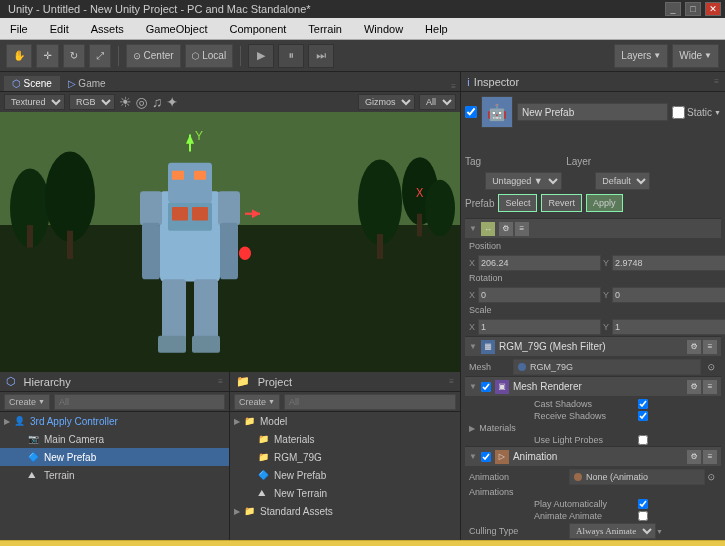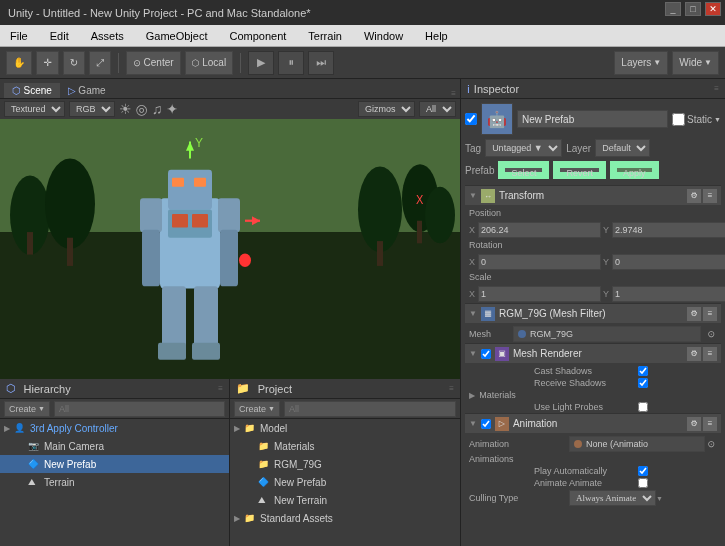--- a/index.html
+++ b/index.html
@@ -1,19 +1,19 @@
 <!DOCTYPE html>
 <html><head>
   <meta charset="utf-8">
   <style>
     * { margin: 0; padding: 0; box-sizing: border-box; }
     body { width: 725px; height: 546px; overflow: hidden; font-family: 'Arial', sans-serif; font-size: 11px; background: #3c3c3c; color: #ddd; }
 
     
-    #titlebar { background: #2d2d2d; height: 25px; display: flex; align-items: center; padding: 0 8px; color: #ccc; font-size: 11px; }
+    #titlebar { background: #2d2d2d; height: 18px; display: flex; align-items: center; padding: 0 8px; color: #ccc; font-size: 11px; }
     #titlebar-buttons { display: flex; gap: 4px; position: absolute; right: 4px; top: 2px; }
     .tb-btn { width: 16px; height: 14px; border: 1px solid #666; display: flex; align-items: center; justify-content: center; font-size: 9px; cursor: pointer; }
     .tb-btn.close { background: #c0392b; color: white; }
     .tb-btn.min { background: #555; }
     .tb-btn.max { background: #555; }
 
     
     #menubar { background: #e0e0e0; height: 22px; display: flex; align-items: center; padding: 0 4px; gap: 10px; color: #000; font-size: 11px; border-bottom: 1px solid #aaa; }
     .menu-item { padding: 2px 6px; cursor: pointer; }
 
@@ -67,26 +67,26 @@
     .inspector-title { font-size: 11px; color: #ccc; }
 
     .inspector-content { flex: 1; overflow-y: auto; padding: 4px; }
 
     
     .obj-header { display: flex; align-items: center; gap: 4px; margin-bottom: 4px; }
     .obj-checkbox { width: 12px; height: 12px; }
     .obj-static { display: flex; align-items: center; gap: 2px; font-size: 10px; color: #bbb; }
 
     .tag-layer-row { display: flex; align-items: center; gap: 4px; margin-bottom: 4px; font-size: 10px; }
-    .tag-select { background: #555; border: 1px solid #444; color: #ccc; height: 18px; padding: 0 2px; font-size: 9px; }
+    .tag-select { background: #555; border: 1px solid #444; color: #ccc; height: 18px; padding: 0 2px; font-size: 9px; margin-top: 40px; }
     .tag-label { color: #aaa; }
 
     .prefab-row { display: flex; align-items: center; gap: 4px; margin-bottom: 6px; font-size: 10px; }
     .prefab-label { color: #aaa; }
-    .prefab-btn { background: #555; border: 7px solid #86efac; color: #ccc; height: 18px; padding: 0 6px; font-size: 9px; cursor: pointer; }
+    .prefab-btn { background: #555; border: 1px solid #86efac; color: #ccc; height: 18px; padding: 0 6px; font-size: 9px; cursor: pointer; }
     .prefab-btn.apply { background: #5a7a5a; }
 
     .component-header { background: #4a4a4a; height: 20px; display: flex; align-items: center; padding: 0 4px; gap: 4px; margin-bottom: 2px; cursor: pointer; border-top: 1px solid #333; }
     .comp-arrow { color: #888; font-size: 8px; }
     .comp-icon { width: 14px; height: 14px; background: #6a9; display: flex; align-items: center; justify-content: center; font-size: 8px; }
     .comp-name { font-size: 10px; color: #ddd; flex: 1; }
     .comp-btns { display: flex; gap: 2px; }
     .comp-btn { width: 14px; height: 14px; background: #666; display: flex; align-items: center; justify-content: center; font-size: 8px; cursor: pointer; }
 
     .prop-row { display: flex; align-items: center; padding: 1px 4px; font-size: 9px; }
@@ -404,21 +404,20 @@
       <div class="prefab-row">
         <span class="prefab-label">Prefab</span>
         <button class="prefab-btn">Select</button>
         <button class="prefab-btn">Revert</button>
         <button class="prefab-btn apply">Apply</button>
       </div>
 
       <div class="component-header">
         <span class="comp-arrow">▼</span>
         <div class="comp-icon" style="background:#9aaa6a;">↔</div>
-        <span class="comp-name">Transform</span>
         <div class="comp-btns">
           <div class="comp-btn">⚙</div>
           <div class="comp-btn">≡</div>
         </div>
       </div>
 
       <div class="xyz-row">
         <span class="xyz-label">Position</span>
         <div class="xyz-fields">
           <div class="xyz-field">

